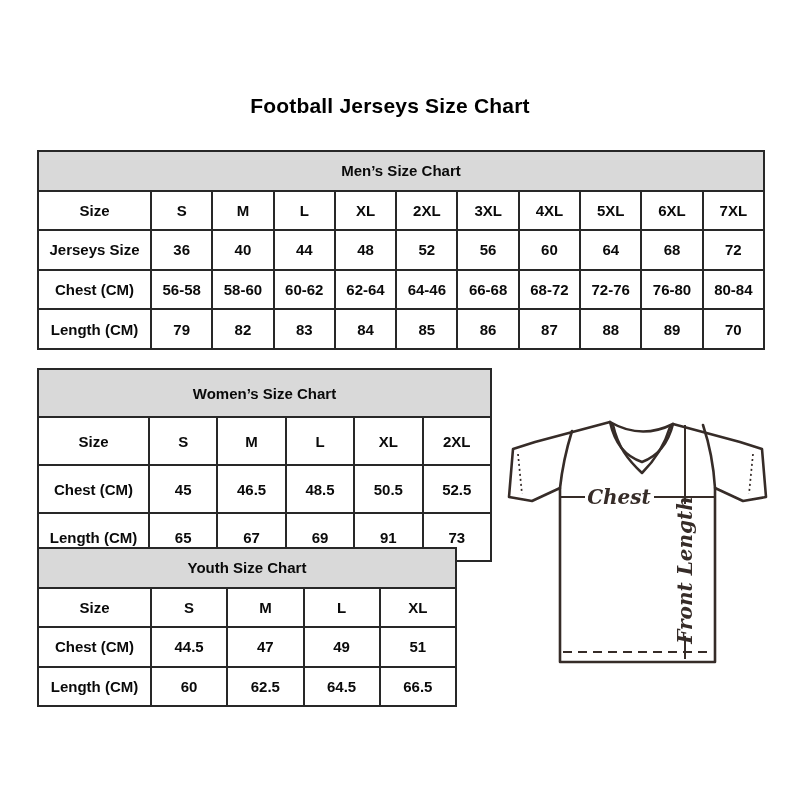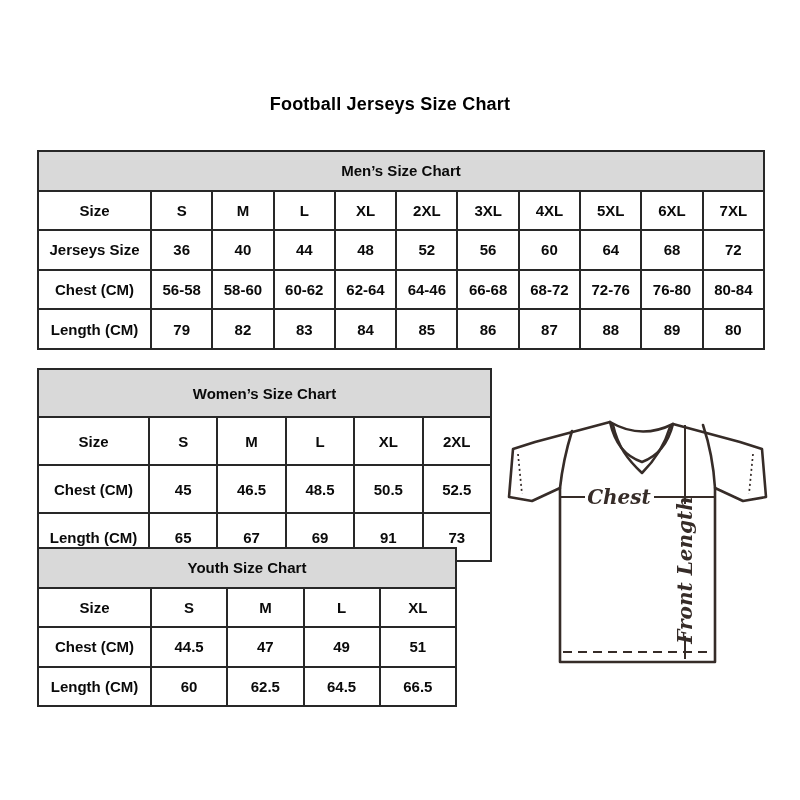--- a/index.html
+++ b/index.html
@@ -2,21 +2,21 @@
 <html style="--header-bg: #d9d9d9; --border: #282828; --diagram-stroke: #362c28;"><head>
 <meta charset="utf-8">
 <style>
   html,body{margin:0;padding:0;}
   body{
     width:800px;height:800px;position:relative;background:#ffffff;
     font-family:"Liberation Sans",sans-serif;color:#000;overflow:hidden;
   }
   .page-title{
     position:absolute;left:0;top:94px;width:780px;text-align:center;
-    font-size:18px;font-weight:bold;letter-spacing:.2px;color:#000;
+    font-size:21px;font-weight:bold;letter-spacing:.2px;color:#000;
   }
   table.size-table{
     position:absolute;border-collapse:collapse;table-layout:fixed;background:#fff;
   }
   table.size-table td, table.size-table th{
     border:2px solid var(--border,#282828);
     text-align:center;vertical-align:middle;padding:0;
     font-weight:bold;font-size:15px;color:#0a0a0a;
     overflow:hidden;white-space:nowrap;
   }
@@ -108,21 +108,21 @@
     <td>Length (CM)</td>
     <td>79</td>
     <td>82</td>
     <td>83</td>
     <td>84</td>
     <td>85</td>
     <td>86</td>
     <td>87</td>
     <td>88</td>
     <td>89</td>
-    <td>80</td>
+    <td>70</td>
   </tr>
 </tbody>
   </table>
 
 <table class="size-table womens">
   <colgroup>
       <col style="width:111px">
       <col>
       <col>
       <col>

